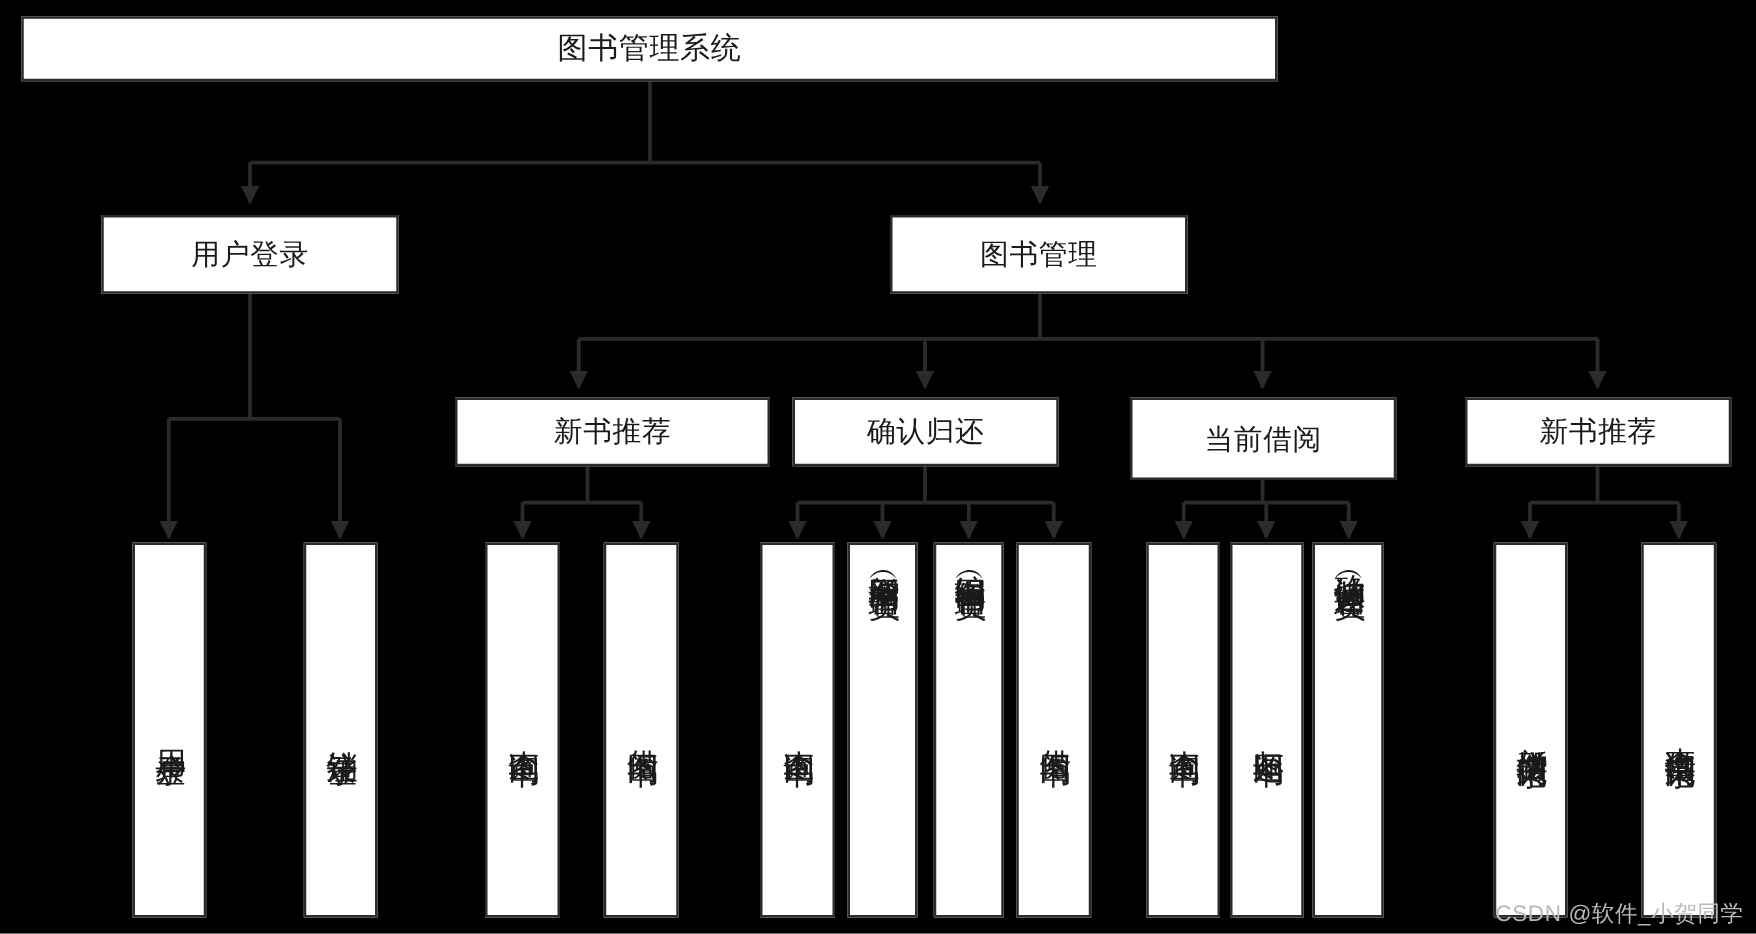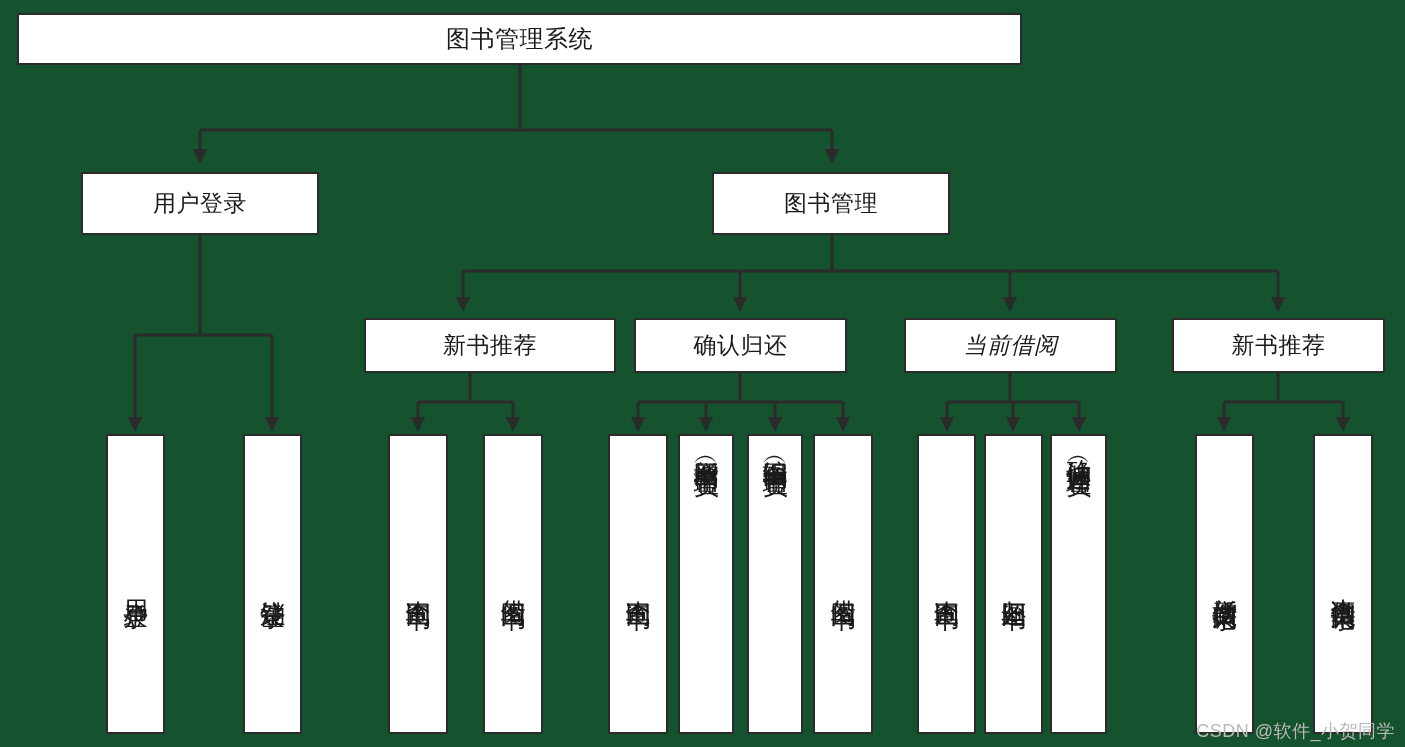--- a/index.html
+++ b/index.html
@@ -8,21 +8,21 @@
     padding: 0;
     background: #ffffff;
   }
   body {
     font-family: "Liberation Sans", "DejaVu Sans", sans-serif;
   }
   #canvas {
     position: relative;
     width: 1405px;
     height: 747px;
-    background: #14532d;
+    background: #000000;
     overflow: hidden;
   }
   #diagram-svg {
     position: absolute;
     left: 0;
     top: 0;
     width: 1405px;
     height: 747px;
   }
   .node-box {
@@ -147,21 +147,21 @@
   <div class="node-box horiz" style="left:712px; top:172px; width:238px; height:63px;align-items:center;">
     <span class="node-label">图书管理</span>
   </div>
 
   <div class="node-box horiz" style="left:364px; top:318px; width:252px; height:55px;">
     <span class="node-label">新书推荐</span>
   </div>
   <div class="node-box horiz" style="left:634px; top:318px; width:213px; height:55px;">
     <span class="node-label">确认归还</span>
   </div>
-  <div class="node-box horiz" style="left:904px; top:318px; width:213px; height:55px;font-style:italic;">
+  <div class="node-box horiz" style="left:904px; top:318px; width:213px; height:66px;">
     <span class="node-label">当前借阅</span>
   </div>
   <div class="node-box horiz" style="left:1172px; top:318px; width:213px; height:55px;">
     <span class="node-label">新书推荐</span>
   </div>
 
   <div class="node-box vert align-center" style="left:106px; top:434px; width:59px; height:300px;">
     <span class="node-label">用户登录</span>
   </div>
   <div class="node-box vert align-center" style="left:243px; top:434px; width:59px; height:300px;">

